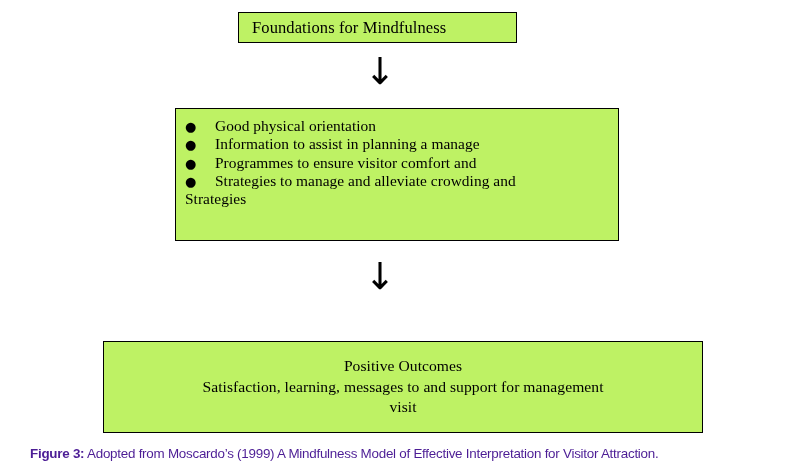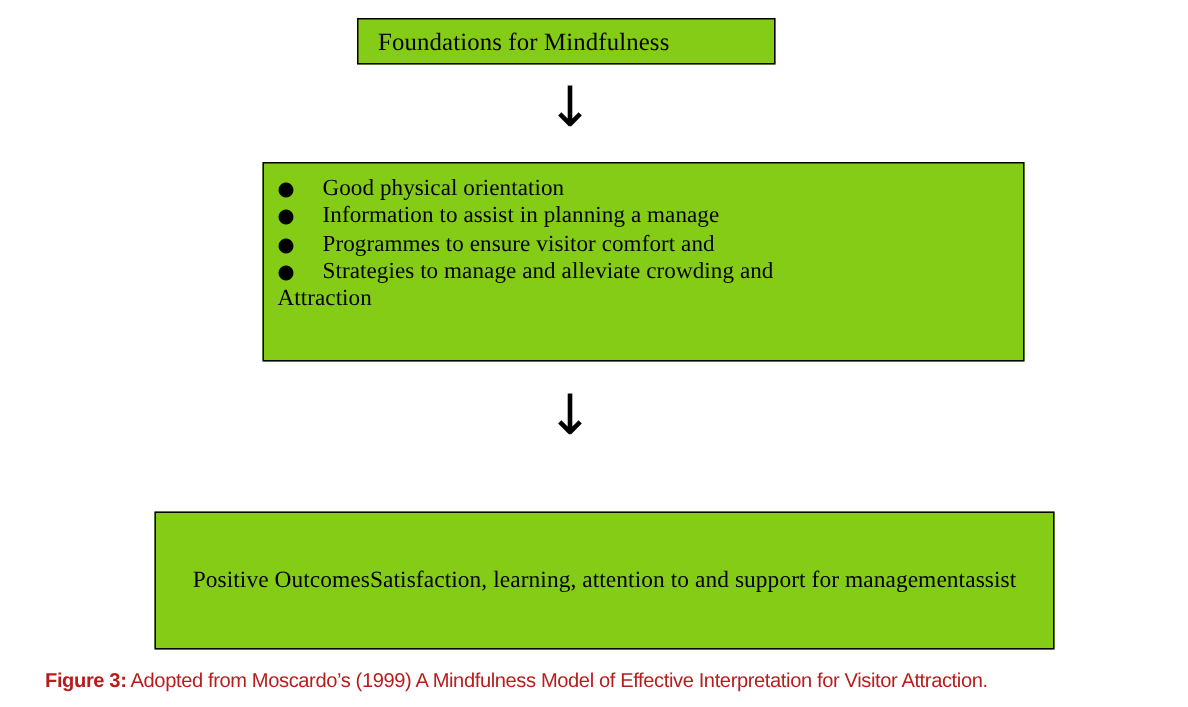--- a/index.html
+++ b/index.html
@@ -21,21 +21,21 @@
     left: 0;
     top: 0;
     width: 792px;
     height: 471px;
   }
 
   
   .box {
     position: absolute;
     border: 1px solid #000000;
-    background: #84cc16;
+    background: #bef264;
     box-sizing: border-box;
     font-family: "Liberation Serif", "DejaVu Serif", serif;
     color: #000000;
   }
 
   
   .box-top {
     left: 238px;
     top: 12px;
     width: 279px;
@@ -68,21 +68,21 @@
   }
   .arrow-2 {
     left: 360px;
     top: 258px;
   }
 
   
   .box-middle {
     left: 175px;
     top: 108px;
-    width: 508px;
+    width: 444px;
     height: 133px;
     padding: 8px 8px 6px 9px;
   }
   .bullet-list {
     margin: 0;
     padding: 0;
     list-style: none;
   }
   .bullet-item {
     position: relative;
@@ -105,21 +105,21 @@
     width: 18px;
   }
 
   
   .box-bottom {
     left: 103px;
     top: 341px;
     width: 600px;
     height: 92px;
     display: flex;
-    flex-direction: row;
+    flex-direction: column;
     justify-content: center;
     align-items: center;
     padding: 2px 6px;
   }
   .box-bottom .bottom-line {
     font-size: 15.6px;
     line-height: 20.5px;
     text-align: center;
     white-space: nowrap;
     letter-spacing: 0.05px;
@@ -127,21 +127,21 @@
 
   
   .caption {
     position: absolute;
     left: 30px;
     top: 445px;
     width: 740px;
     font-family: "Liberation Sans", "DejaVu Sans", sans-serif;
     font-size: 13.4px;
     line-height: 17px;
-    color: #b91c1c;
+    color: #4c1d95;
     white-space: nowrap;
     letter-spacing: -0.25px;
   }
   .caption .caption-label {
     font-weight: bold;
   }
   .caption .caption-text {
     font-weight: normal;
   }
 </style>
@@ -164,30 +164,30 @@
       <li class="bullet-item">
         <span class="bullet-dot">●</span><span class="bullet-gap"></span><span>Information to assist in planning a manage</span>
       </li>
       <li class="bullet-item">
         <span class="bullet-dot">●</span><span class="bullet-gap"></span><span>Programmes to ensure visitor comfort and</span>
       </li>
       <li class="bullet-item">
         <span class="bullet-dot">●</span><span class="bullet-gap"></span><span>Strategies to manage and alleviate crowding and</span>
       </li>
       <li class="bullet-item">
-        <span>Attraction</span>
+        <span>Strategies</span>
       </li>
     </ul>
   </div>
 
   <div class="arrow arrow-2">↓</div>
 
   <div class="box box-bottom">
     <div class="bottom-line">Positive Outcomes</div>
-    <div class="bottom-line">Satisfaction, learning, attention to and support for management</div>
-    <div class="bottom-line">assist</div>
+    <div class="bottom-line">Satisfaction, learning, messages to and support for management</div>
+    <div class="bottom-line">visit</div>
   </div>
 
   <div class="caption">
     <span class="caption-label">Figure 3:</span><span class="caption-text"> Adopted from Moscardo’s (1999) A Mindfulness Model of Effective Interpretation for Visitor Attraction.</span>
   </div>
 
 </div>
 
 </body></html>

